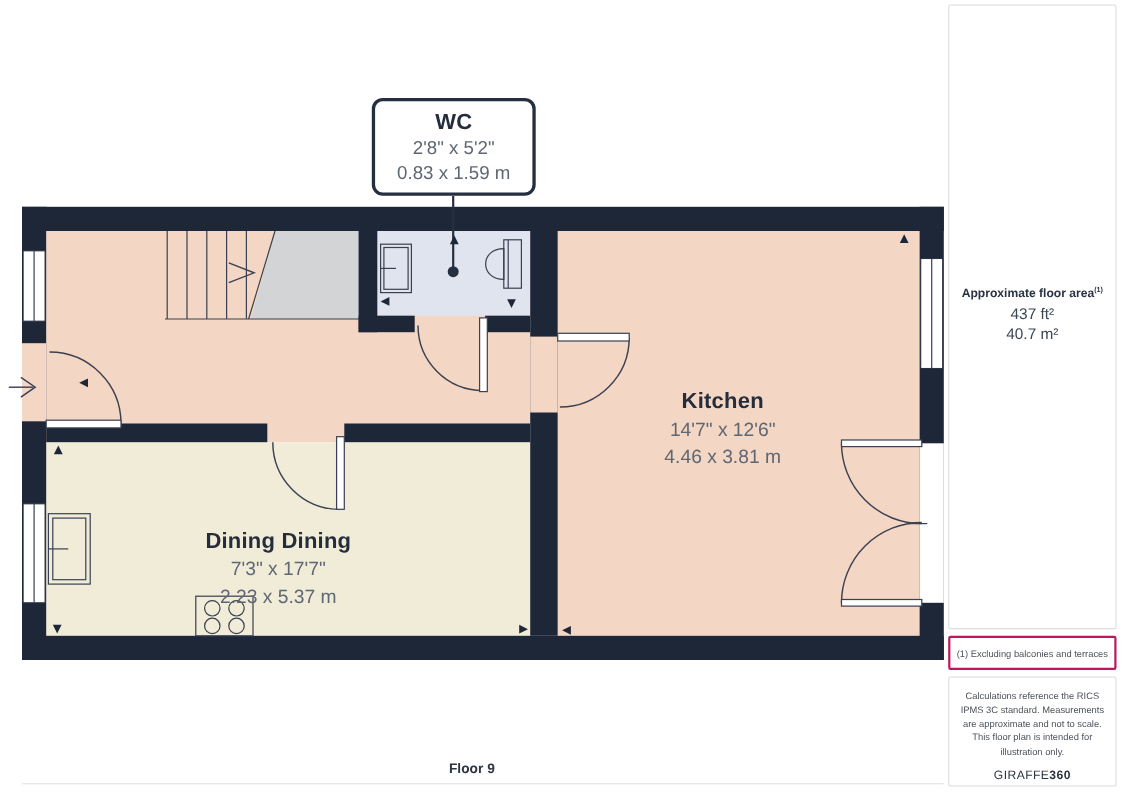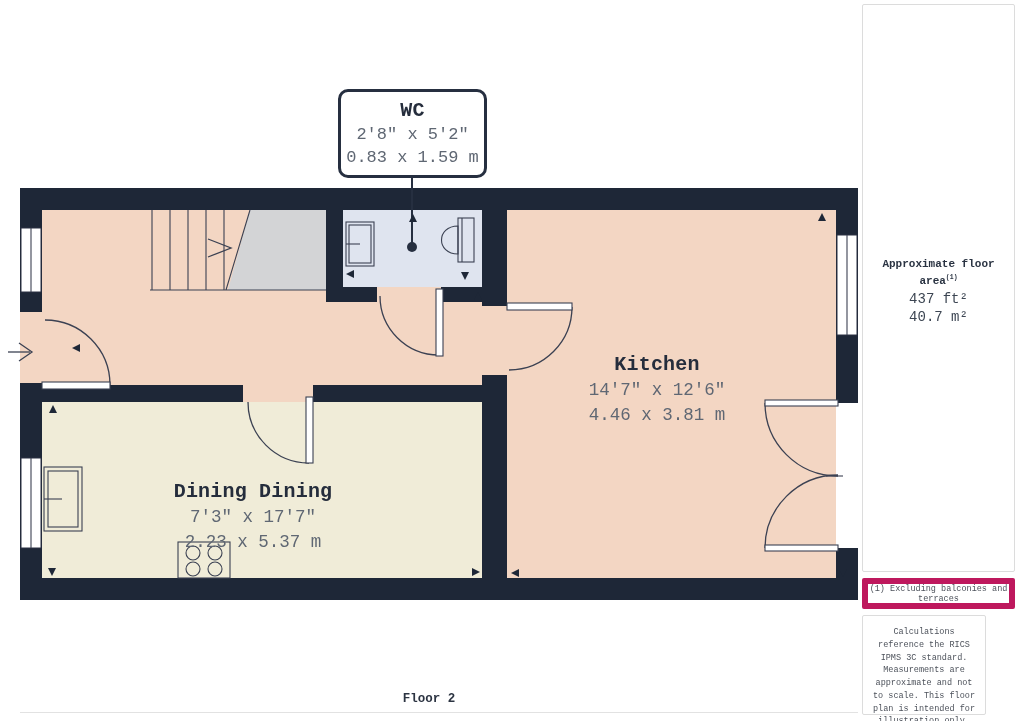--- a/index.html
+++ b/index.html
@@ -1,17 +1,17 @@
 <!DOCTYPE html>
 <html style="--wall: #1e2737; --floor_warm: #f3d6c3; --floor_kitchen: #f0ecd8; --floor_wc: #dfe4ef; --stairs: #d3d4d6;"><head>
 <meta charset="utf-8">
 <style>
   html,body{margin:0;padding:0;background:#fff;}
   .stage{position:relative;width:1020px;height:721px;background:#fff;overflow:hidden;
-         font-family:Liberation Mono, monospace;}
+         font-family:Liberation Sans, sans-serif;}
   svg{position:absolute;left:0;top:0;}
 
   
   .wall{fill:var(--wall,#1e2737);}
   .floor-warm{fill:var(--floor_warm,#f3d6c3);}
   .floor-kitchen{fill:var(--floor_kitchen,#f0ecd8);}
   .floor-wc{fill:var(--floor_wc,#dfe4ef);}
   .stairs-fill{fill:var(--stairs,#d3d4d6);}
   .ln{stroke:#3b4152;stroke-width:1.3;fill:none;}
   .thin{stroke:#3b4152;stroke-width:1.1;fill:none;}
@@ -32,24 +32,24 @@
   .callout .room-dim{font-size:17px;line-height:23px;}
 
   
   .side-card{position:absolute;left:862px;top:4px;width:153px;height:568px;background:#fff;
              border:1px solid #dcdcdc;border-radius:2px;box-sizing:border-box;}
   .area-block{margin-top:252px;text-align:center;}
   .area-title{font-size:11px;font-weight:700;color:#2a3342;line-height:14px;}
   .area-title sup{font-size:6.5px;}
   .area-val{font-size:14px;color:#3c4552;line-height:13px;margin-top:5px;}
   .foot-box{position:absolute;left:862px;top:578px;width:153px;height:31px;background:#fff;
-            border:6px solid #be185d;border-radius:2px;box-sizing:border-box;
+            border:2px solid #be185d;border-radius:2px;box-sizing:border-box;
             display:flex;align-items:center;justify-content:center;
             font-size:8.5px;color:#4d525b;text-align:center;}
-  .disc-box{position:absolute;left:862px;top:615px;width:124px;height:100px;background:#fff;
+  .disc-box{position:absolute;left:862px;top:615px;width:153px;height:100px;background:#fff;
             border:1px solid #dcdcdc;border-radius:2px;box-sizing:border-box;
             padding:10px 9px 0 9px;text-align:center;}
   .disc-text{font-size:8.5px;color:#4d525b;line-height:1.5;}
   .brand{margin-top:9px;font-size:11px;color:#2b3340;letter-spacing:.4px;}
   .brand .b2{font-weight:700;}
 
   .floor-label{position:absolute;left:0;top:692px;width:858px;text-align:center;
                font-size:12.5px;font-weight:700;color:#2c3442;}
   .bottom-rule{position:absolute;left:20px;top:712px;width:838px;height:1px;background:#e2e2e2;}
 </style>
@@ -194,15 +194,15 @@
     </div>
   </div>
   <div class="foot-box">
     <span>(1) Excluding balconies and terraces</span>
   </div>
   <div class="disc-box">
     <div class="disc-text">Calculations reference the RICS IPMS 3C standard. Measurements are approximate and not to scale. This floor plan is intended for illustration only.</div>
     <div class="brand"><span class="b1">GIRAFFE</span><span class="b2">360</span></div>
   </div>
 
-  <div class="floor-label">Floor 2</div>
+  <div class="floor-label">Floor 9</div>
   <div class="bottom-rule"></div>
 </div>
 
 </body></html>

